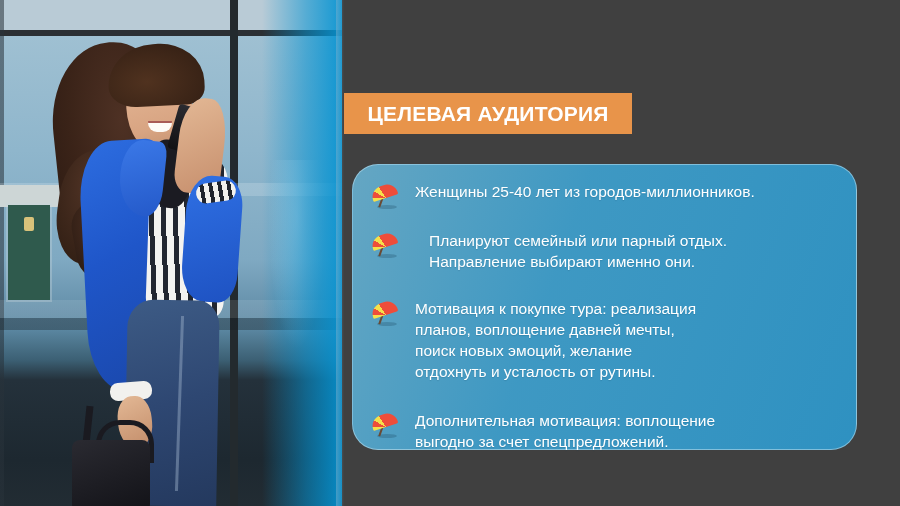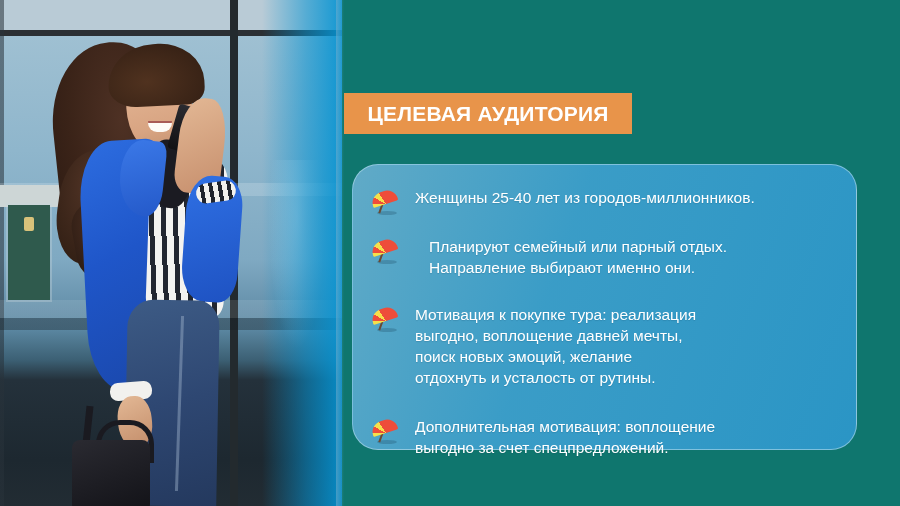--- a/index.html
+++ b/index.html
@@ -11,21 +11,21 @@
     width: 900px;
     height: 506px;
     overflow: hidden;
     font-family: "Liberation Sans", "DejaVu Sans", sans-serif;
   }
 
   .slide {
     position: relative;
     width: 900px;
     height: 506px;
-    background: #0f766e;
+    background: #404040;
     overflow: hidden;
   }
 
   
   .photo {
     position: absolute;
     left: 0;
     top: 0;
     width: 342px;
     height: 506px;
@@ -335,21 +335,21 @@
   .bullets {
     list-style: none;
     margin: 0;
     padding: 0;
   }
   .bullet {
     display: flex;
     align-items: flex-start;
     gap: 14px;
   }
-  .bullet-0 { margin-top: 6px; }
+  .bullet-0 { }
   .bullet-1 { margin-top: 20px; gap: 28px; }
   .bullet-2 { margin-top: 26px; }
   .bullet-3 { margin-top: 28px; }
 
   .bullet-icon {
     flex: 0 0 auto;
     width: 30px;
     height: 28px;
     position: relative;
     margin-top: 1px;
@@ -462,21 +462,21 @@
 Направление выбирают именно они.</span>
       </li>
 
       <li class="bullet bullet-2">
         <span class="bullet-icon">
           <span class="umb-shadow"></span>
           <span class="umb-pole"></span>
           <span class="umb-canopy"></span>
         </span>
         <span class="bullet-text">Мотивация к покупке тура: реализация
-выгодно, воплощение давней мечты,
+планов, воплощение давней мечты,
 поиск новых эмоций, желание
 отдохнуть и усталость от рутины.</span>
       </li>
 
       <li class="bullet bullet-3">
         <span class="bullet-icon">
           <span class="umb-shadow"></span>
           <span class="umb-pole"></span>
           <span class="umb-canopy"></span>
         </span>

